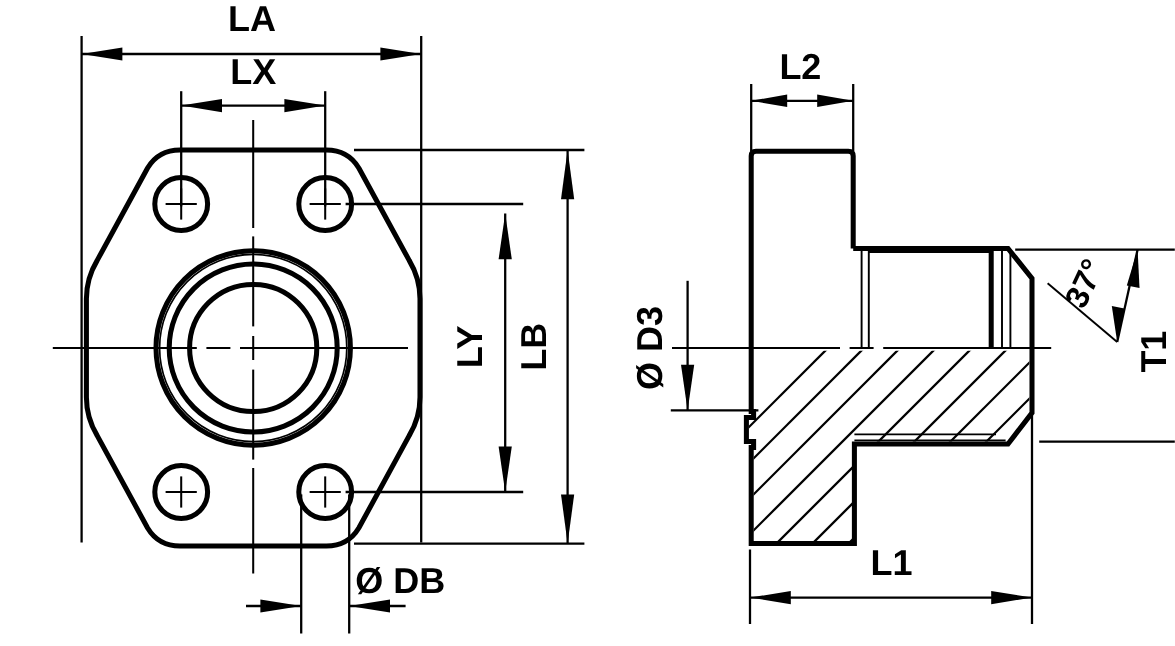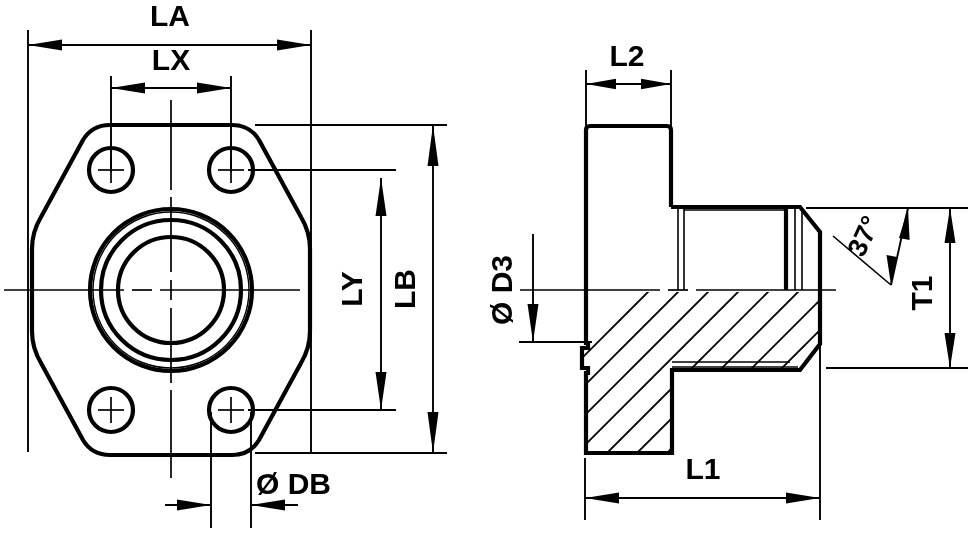--- a/index.html
+++ b/index.html
@@ -12,20 +12,21 @@
     width: 979px;
     height: 538px;
     font-family: "Liberation Sans", sans-serif;
     overflow: hidden;
   }
   #drawing-root {
     position: relative;
     width: 877px;
     height: 538px;
     background: #ffffff;
+    padding-left: 40px;
   }
   svg#cad {
     display: block;
     width: 979px;
     height: 538px;
   }
   .outline {
     fill: none;
     stroke: #000000;
     stroke-width: 4.2;

